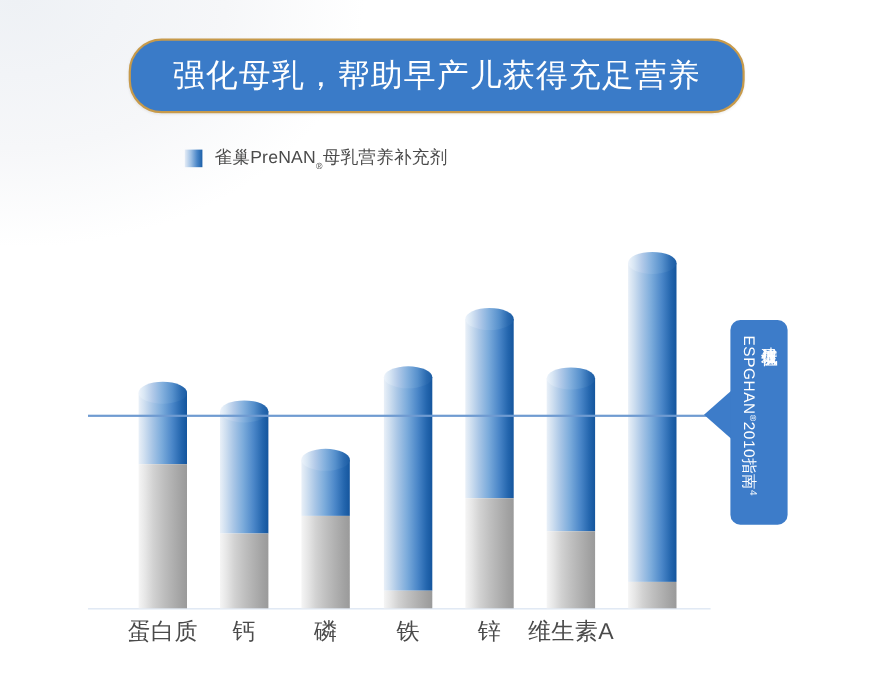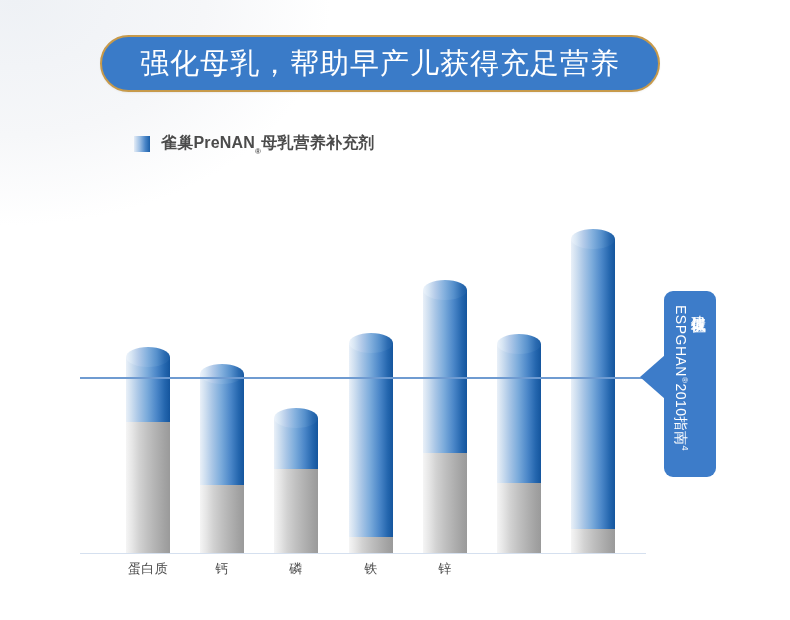--- a/index.html
+++ b/index.html
@@ -19,47 +19,46 @@
     width: 790px;
     height: 620px;
     background:
       radial-gradient(ellipse 420px 300px at 2% 0%, #eef1f5 0%, #f6f7f9 45%, #ffffff 75%),
       linear-gradient(180deg, #fafbfc 0%, #ffffff 30%, #ffffff 100%);
   }
 
   
   .title-pill {
     position: absolute;
-    left: 100px;
+    left: 117px;
     top: 35px;
     width: 560px;
-    height: 57px;
+    height: 68px;
     box-sizing: border-box;
     border-radius: 30px;
     background: #3a7bc8;
     border: 2px solid #c79a4b;
     display: flex;
     align-items: center;
     justify-content: center;
     box-shadow: 0 1px 2px rgba(0,0,0,0.06);
   }
   .title-text {
     color: #ffffff;
     font-size: 29px;
     letter-spacing: 1px;
     font-weight: 500;
     white-space: nowrap;
   }
 
   
   .legend {
     position: absolute;
-    left: 134px;
+    left: 168px;
     top: 131px;
-    font-weight: bold;
   }
   .legend-row {
     display: flex;
     align-items: center;
     height: 25px;
   }
   .legend-swatch {
     width: 16px;
     height: 16px;
     margin-right: 11px;
@@ -150,21 +149,21 @@
   .xlabels {
     position: absolute;
     left: 0;
     top: 560px;
     width: 790px;
     height: 30px;
   }
   .xlabel {
     position: absolute;
     top: 0;
-    font-size: 13px;
+    font-size: 21px;
     color: #4a4a4a;
     text-align: center;
     white-space: nowrap;
     letter-spacing: 0.3px;
   }
 
   
   .callout {
     position: absolute;
     left: 664px;
@@ -271,20 +270,21 @@
           <div class="seg gray" style="top: 299.25px; height: 24.5px;"></div>
         </div>
       </div>
     <div class="refline"></div>
     <div class="xlabels" id="xlabels">
         <div class="xlabel" style="left: 103px; width: 90px;">蛋白质</div>
         <div class="xlabel" style="left: 177px; width: 90px;">钙</div>
         <div class="xlabel" style="left: 251px; width: 90px;">磷</div>
         <div class="xlabel" style="left: 326px; width: 90px;">铁</div>
         <div class="xlabel" style="left: 400px; width: 90px;">锌</div>
+        <div class="xlabel" style="left: 474px; width: 90px;">维生素A</div>
       </div>
   </div>
 
   <div class="callout-arrow"></div>
   <div class="callout">
     <div class="callout-inner">
       <div class="vtext">建议最低值</div>
       <div class="vtext latin"><span>ESPGHAN</span><span class="reg">®</span><span>2010指南</span><span class="sup">4</span></div>
     </div>
   </div>

